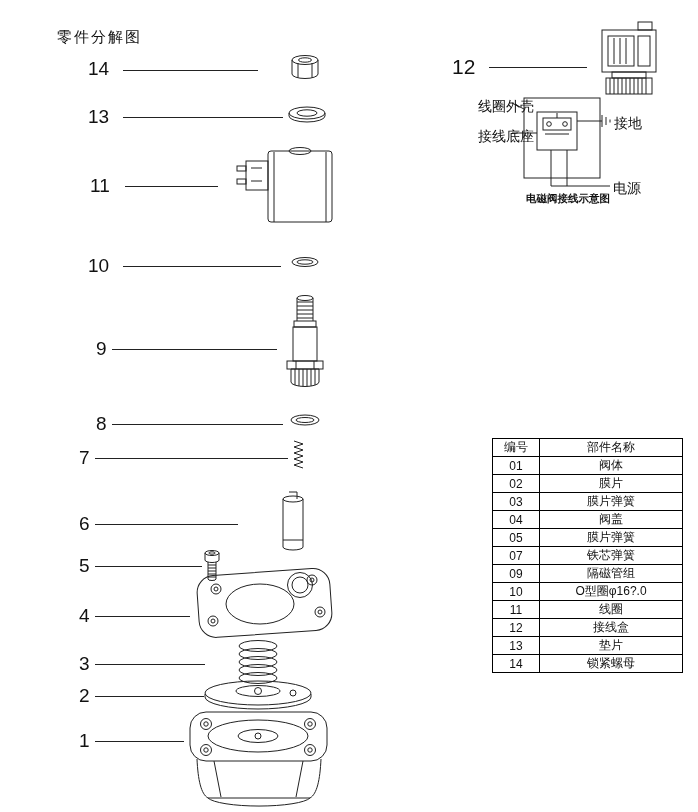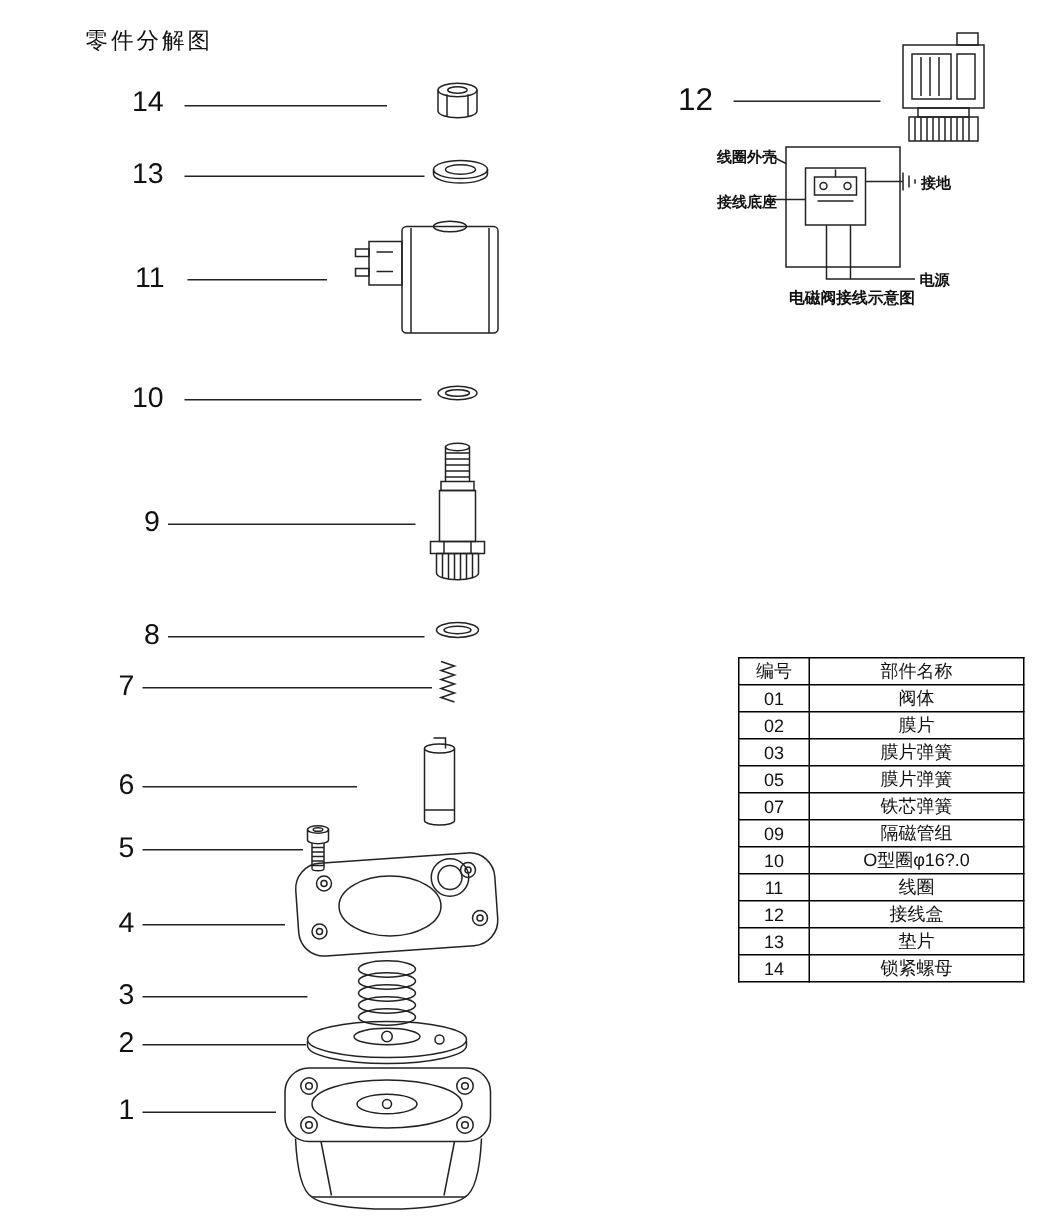--- a/index.html
+++ b/index.html
@@ -1,23 +1,23 @@
 <!DOCTYPE html>
 <html><head>
 <meta charset="utf-8">
 <style>
   html,body{margin:0;padding:0;}
   body{width:698px;height:812px;background:#fff;font-family:"Liberation Sans",sans-serif;color:#111;}
   .page{position:relative;width:698px;height:812px;background:#fff;overflow:hidden;}
-  .title{position:absolute;left:57px;top:18px;font-size:15px;letter-spacing:2px;font-weight:500;}
+  .title{position:absolute;left:57px;top:28px;font-size:15px;letter-spacing:2px;font-weight:500;}
   svg.art{position:absolute;left:0;top:0;}
   .callout{position:absolute;font-size:19px;}
   .callout.big{font-size:21px;}
   .leader{position:absolute;height:0;border-top:1px solid #222;}
-  .wlabel{position:absolute;font-size:10px;font-weight:bold;white-space:nowrap;}
+  .wlabel{position:absolute;font-size:14px;font-weight:normal;white-space:nowrap;}
   .wcaption{position:absolute;left:526px;top:192px;font-size:10.5px;font-weight:bold;white-space:nowrap;}
   table.parts{position:absolute;left:492px;top:438px;border-collapse:collapse;font-size:12px;table-layout:fixed;}
   .parts th,.parts td{border:1px solid #000;height:17px;padding:0 2px;text-align:center;font-weight:normal;white-space:nowrap;overflow:hidden;}
   .parts .c-no{width:42px;}
   .parts .c-name{width:138px;}
 </style>
 </head>
 <body>
 
 <div class="page">
@@ -233,20 +233,24 @@
         </tr>
       <tr>
           <td class="c-no">02</td>
           <td class="c-name">膜片</td>
         </tr>
       <tr>
           <td class="c-no">03</td>
           <td class="c-name">膜片弹簧</td>
         </tr>
       <tr>
+          <td class="c-no">04</td>
+          <td class="c-name">阀盖</td>
+        </tr>
+      <tr>
           <td class="c-no">05</td>
           <td class="c-name">膜片弹簧</td>
         </tr>
       <tr>
           <td class="c-no">07</td>
           <td class="c-name">铁芯弹簧</td>
         </tr>
       <tr>
           <td class="c-no">09</td>
           <td class="c-name">隔磁管组</td>

